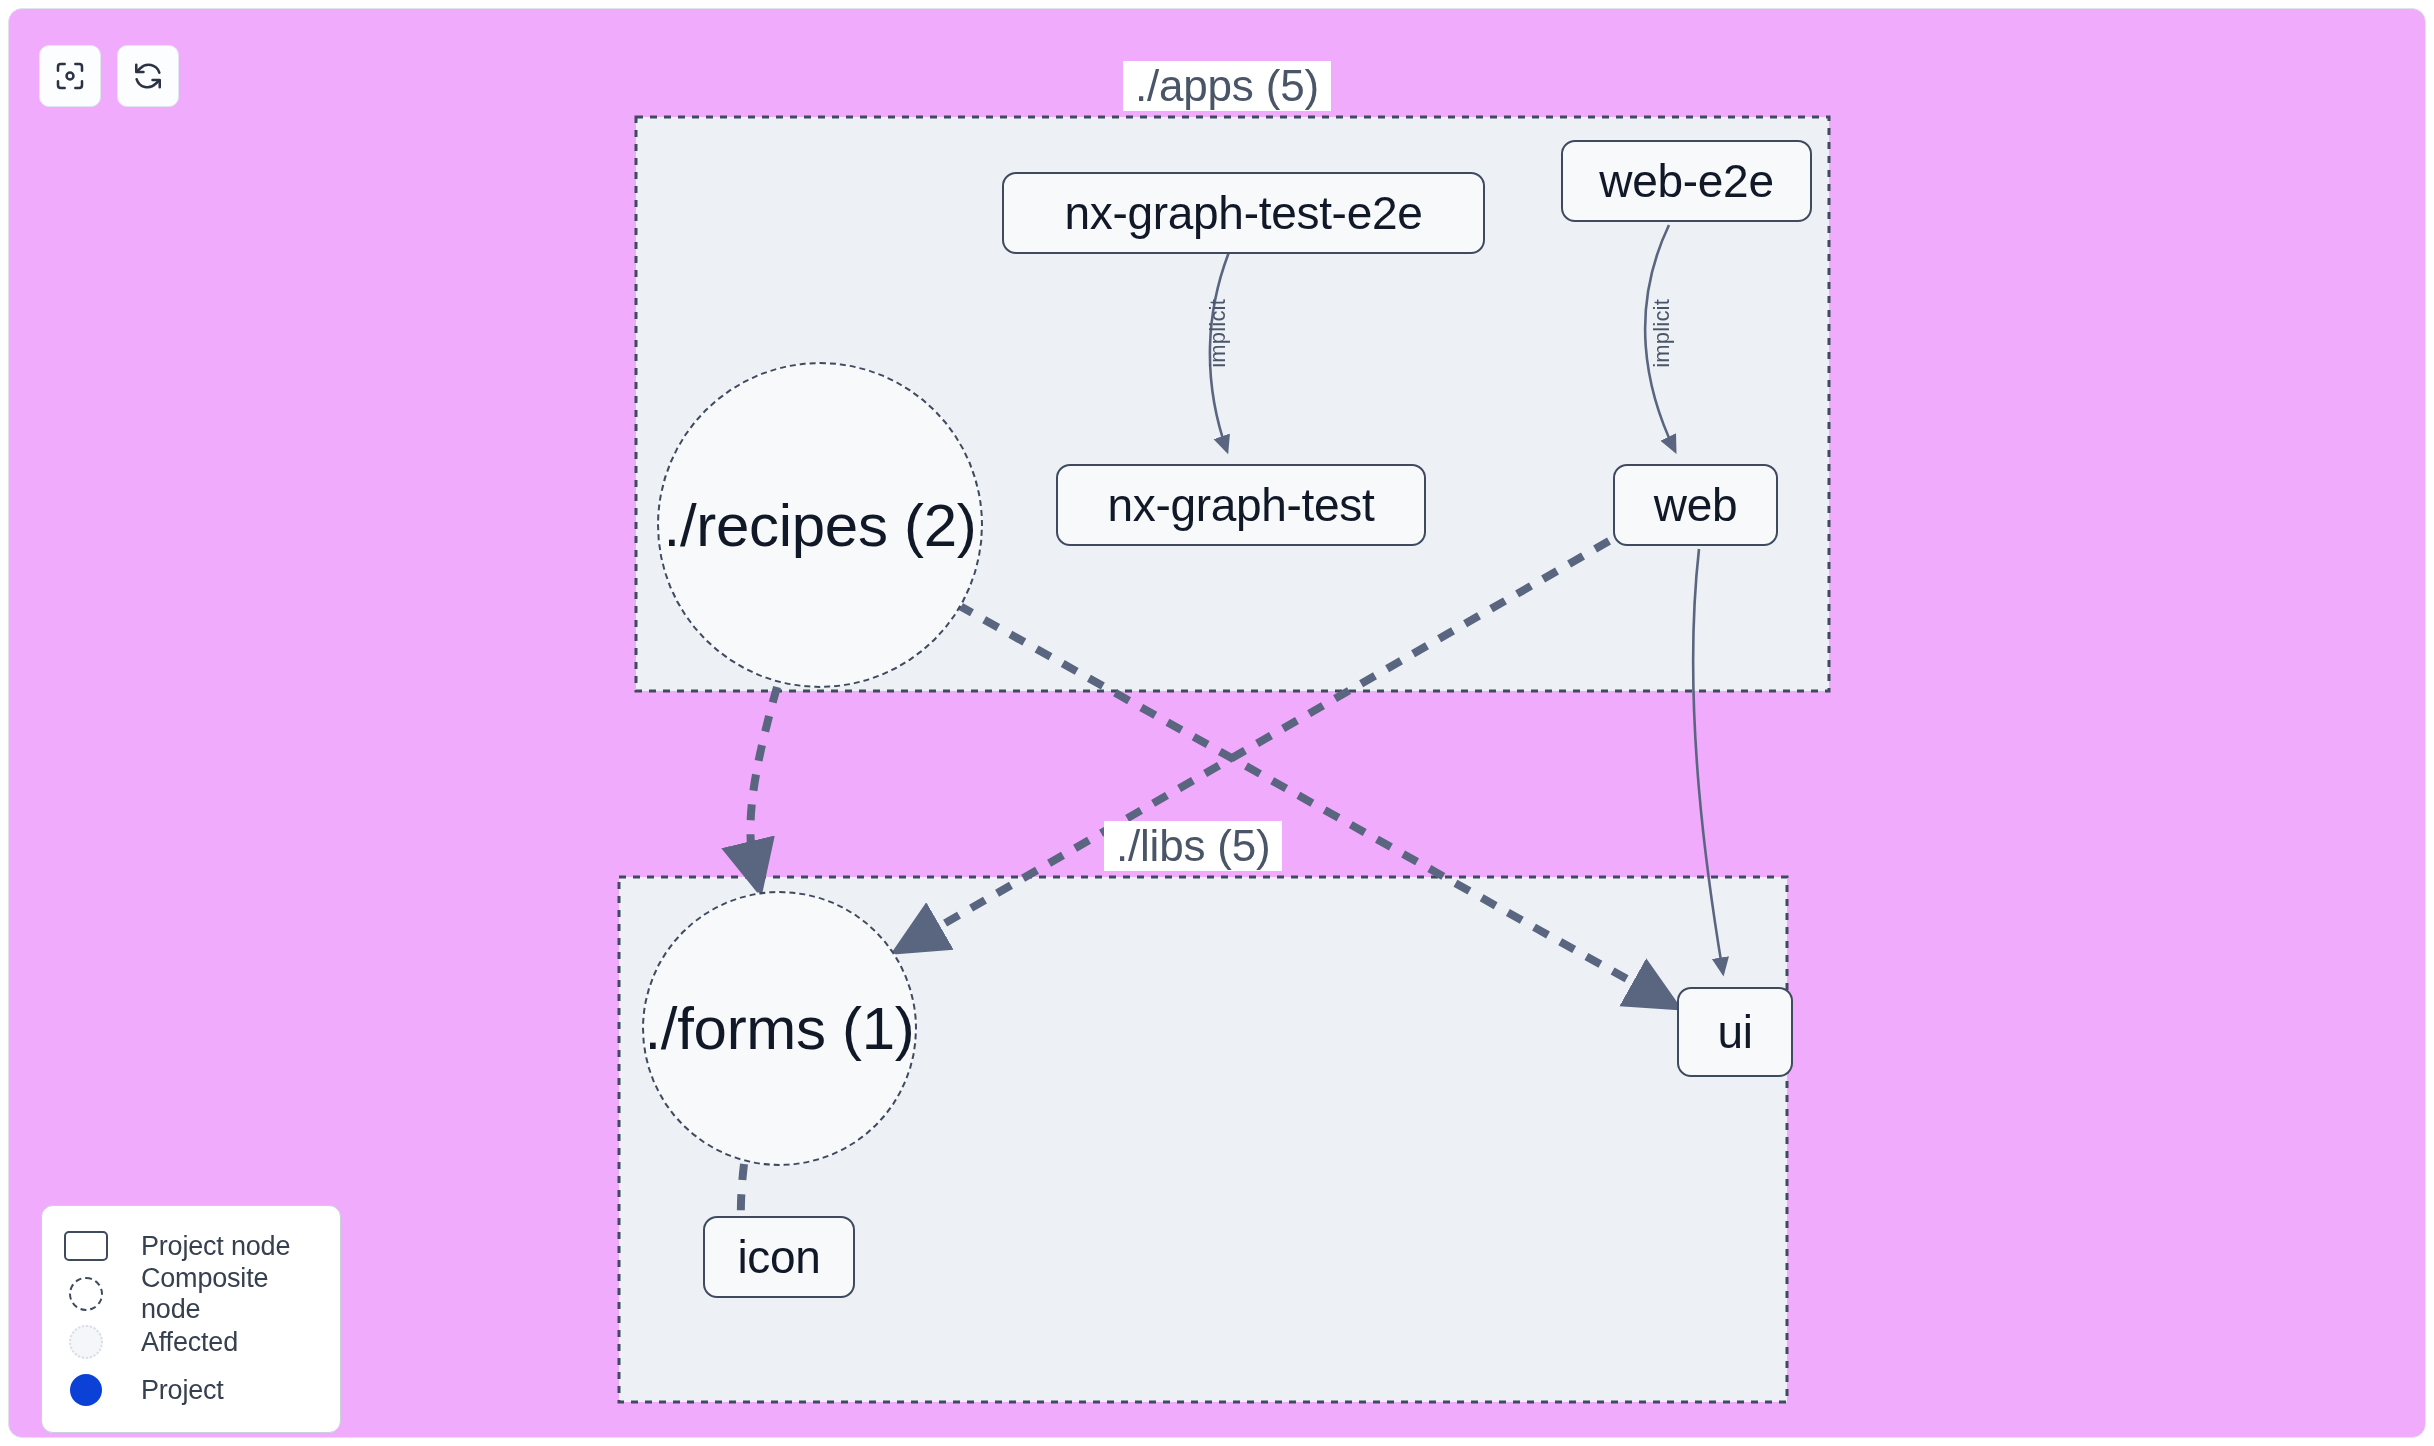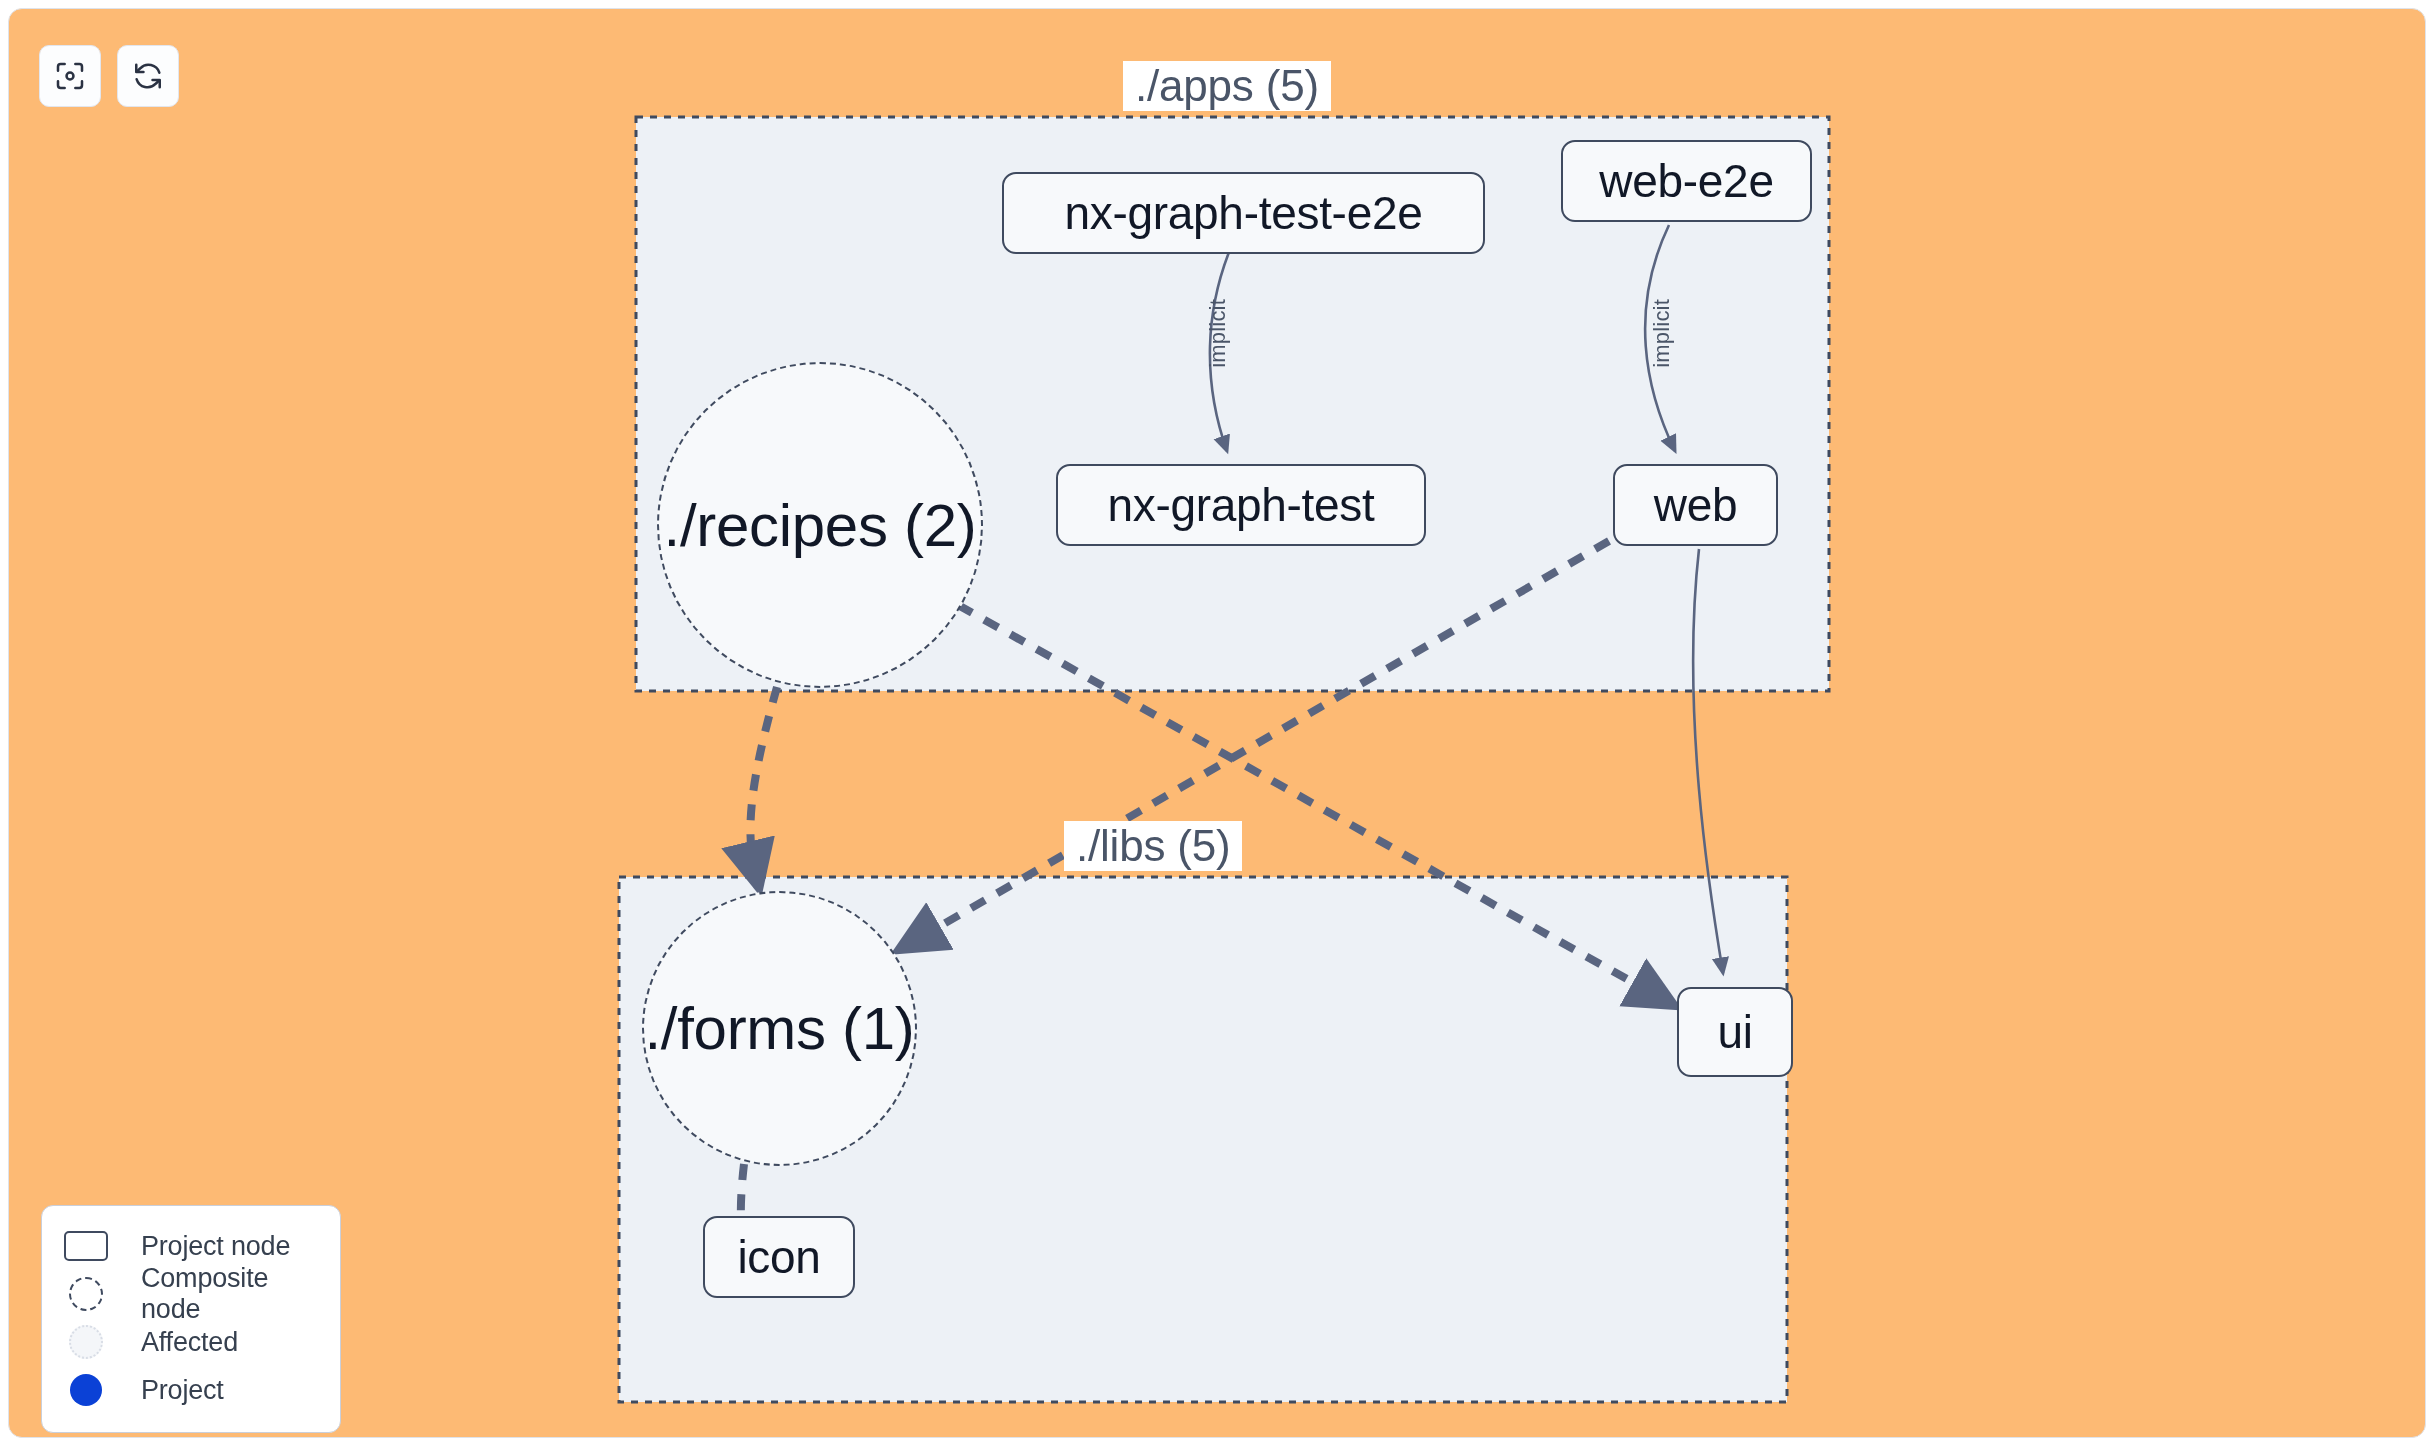--- a/index.html
+++ b/index.html
@@ -26,21 +26,21 @@
     box-sizing: border-box;
   }
   #canvas-card {
     position: absolute;
     left: 8px;
     top: 8px;
     width: 2418px;
     height: 1430px;
     border: 1.5px solid #dfe3ea;
     border-radius: 14px;
-    background: #fdba74;
+    background: #f0abfc;
     box-sizing: border-box;
     padding-left: 48px;
   }
 
   
   #toolbar {
     position: absolute;
     left: 30px;
     top: 36px;
     display: flex;
@@ -249,21 +249,21 @@
       <path d="M 949 596 L 1650 988" fill="none" stroke="#5a6580" stroke-width="8" stroke-dasharray="16 14" marker-end="url(#arrow-dashed)"></path>
 
       <path d="M 1600 532 L 905 932" fill="none" stroke="#5a6580" stroke-width="8" stroke-dasharray="16 14" marker-end="url(#arrow-dashed)"></path>
 
       <path d="M 735 1155 C 728 1215 734 1240 740 1262" fill="none" stroke="#5a6580" stroke-width="8" stroke-dasharray="16 14" marker-end="url(#arrow-dashed)"></path>
     </svg>
 
     <div id="node-layer">
 
       <div class="group-title" style="left:1114px; top:52px;">./apps (5)</div>
-      <div class="group-title" style="left:1055px; top:812px;">./libs (5)</div>
+      <div class="group-title" style="left:1095px; top:812px;">./libs (5)</div>
 
       <div class="edge-label" style="left:1196px; top:290px; transform: rotate(-90deg) translate(-100%,0);">implicit</div>
       <div class="edge-label" style="left:1640px; top:290px; transform: rotate(-90deg) translate(-100%,0);">implicit</div>
 
       <div class="gnode rect" style="left:993px; top:131px; width:483px; height:82px;margin-top:32px;">nx-graph-test-e2e</div>
 
       <div class="gnode rect" style="left:1552px; top:131px; width:251px; height:82px;">web-e2e</div>
 
       <div class="gnode composite" style="left:648px; top:353px; width:326px; height:326px;">./recipes (2)</div>
 

